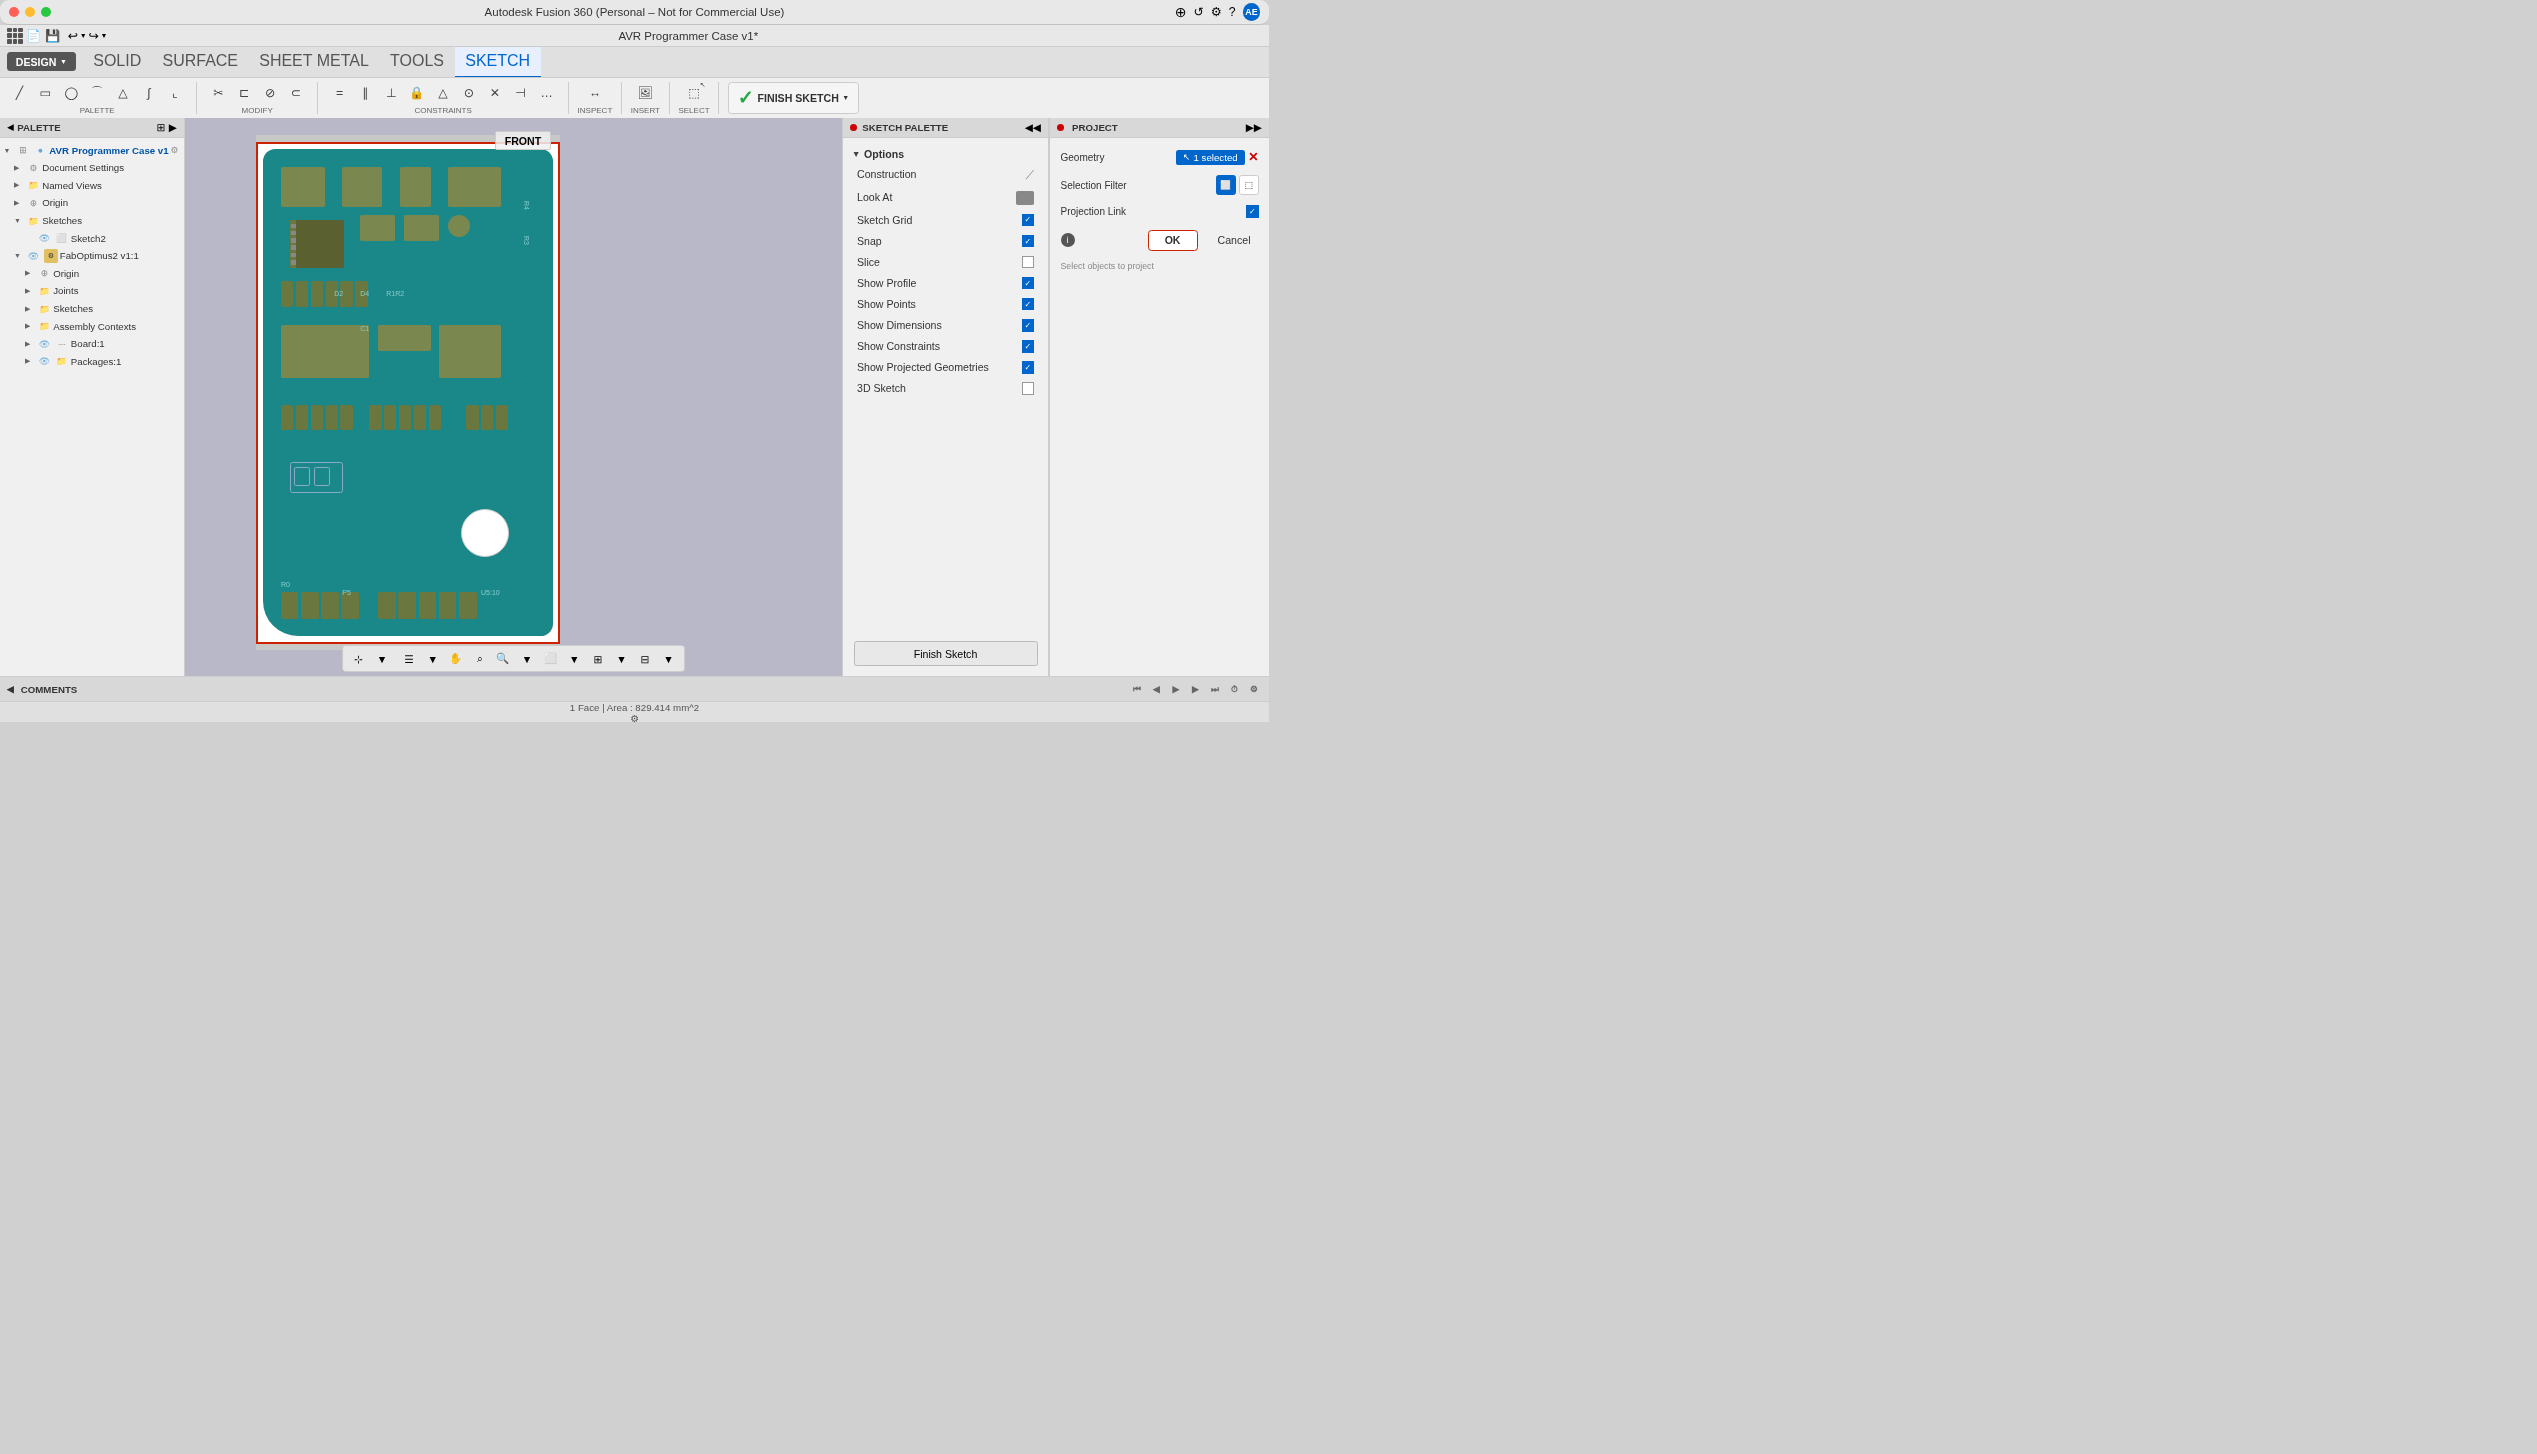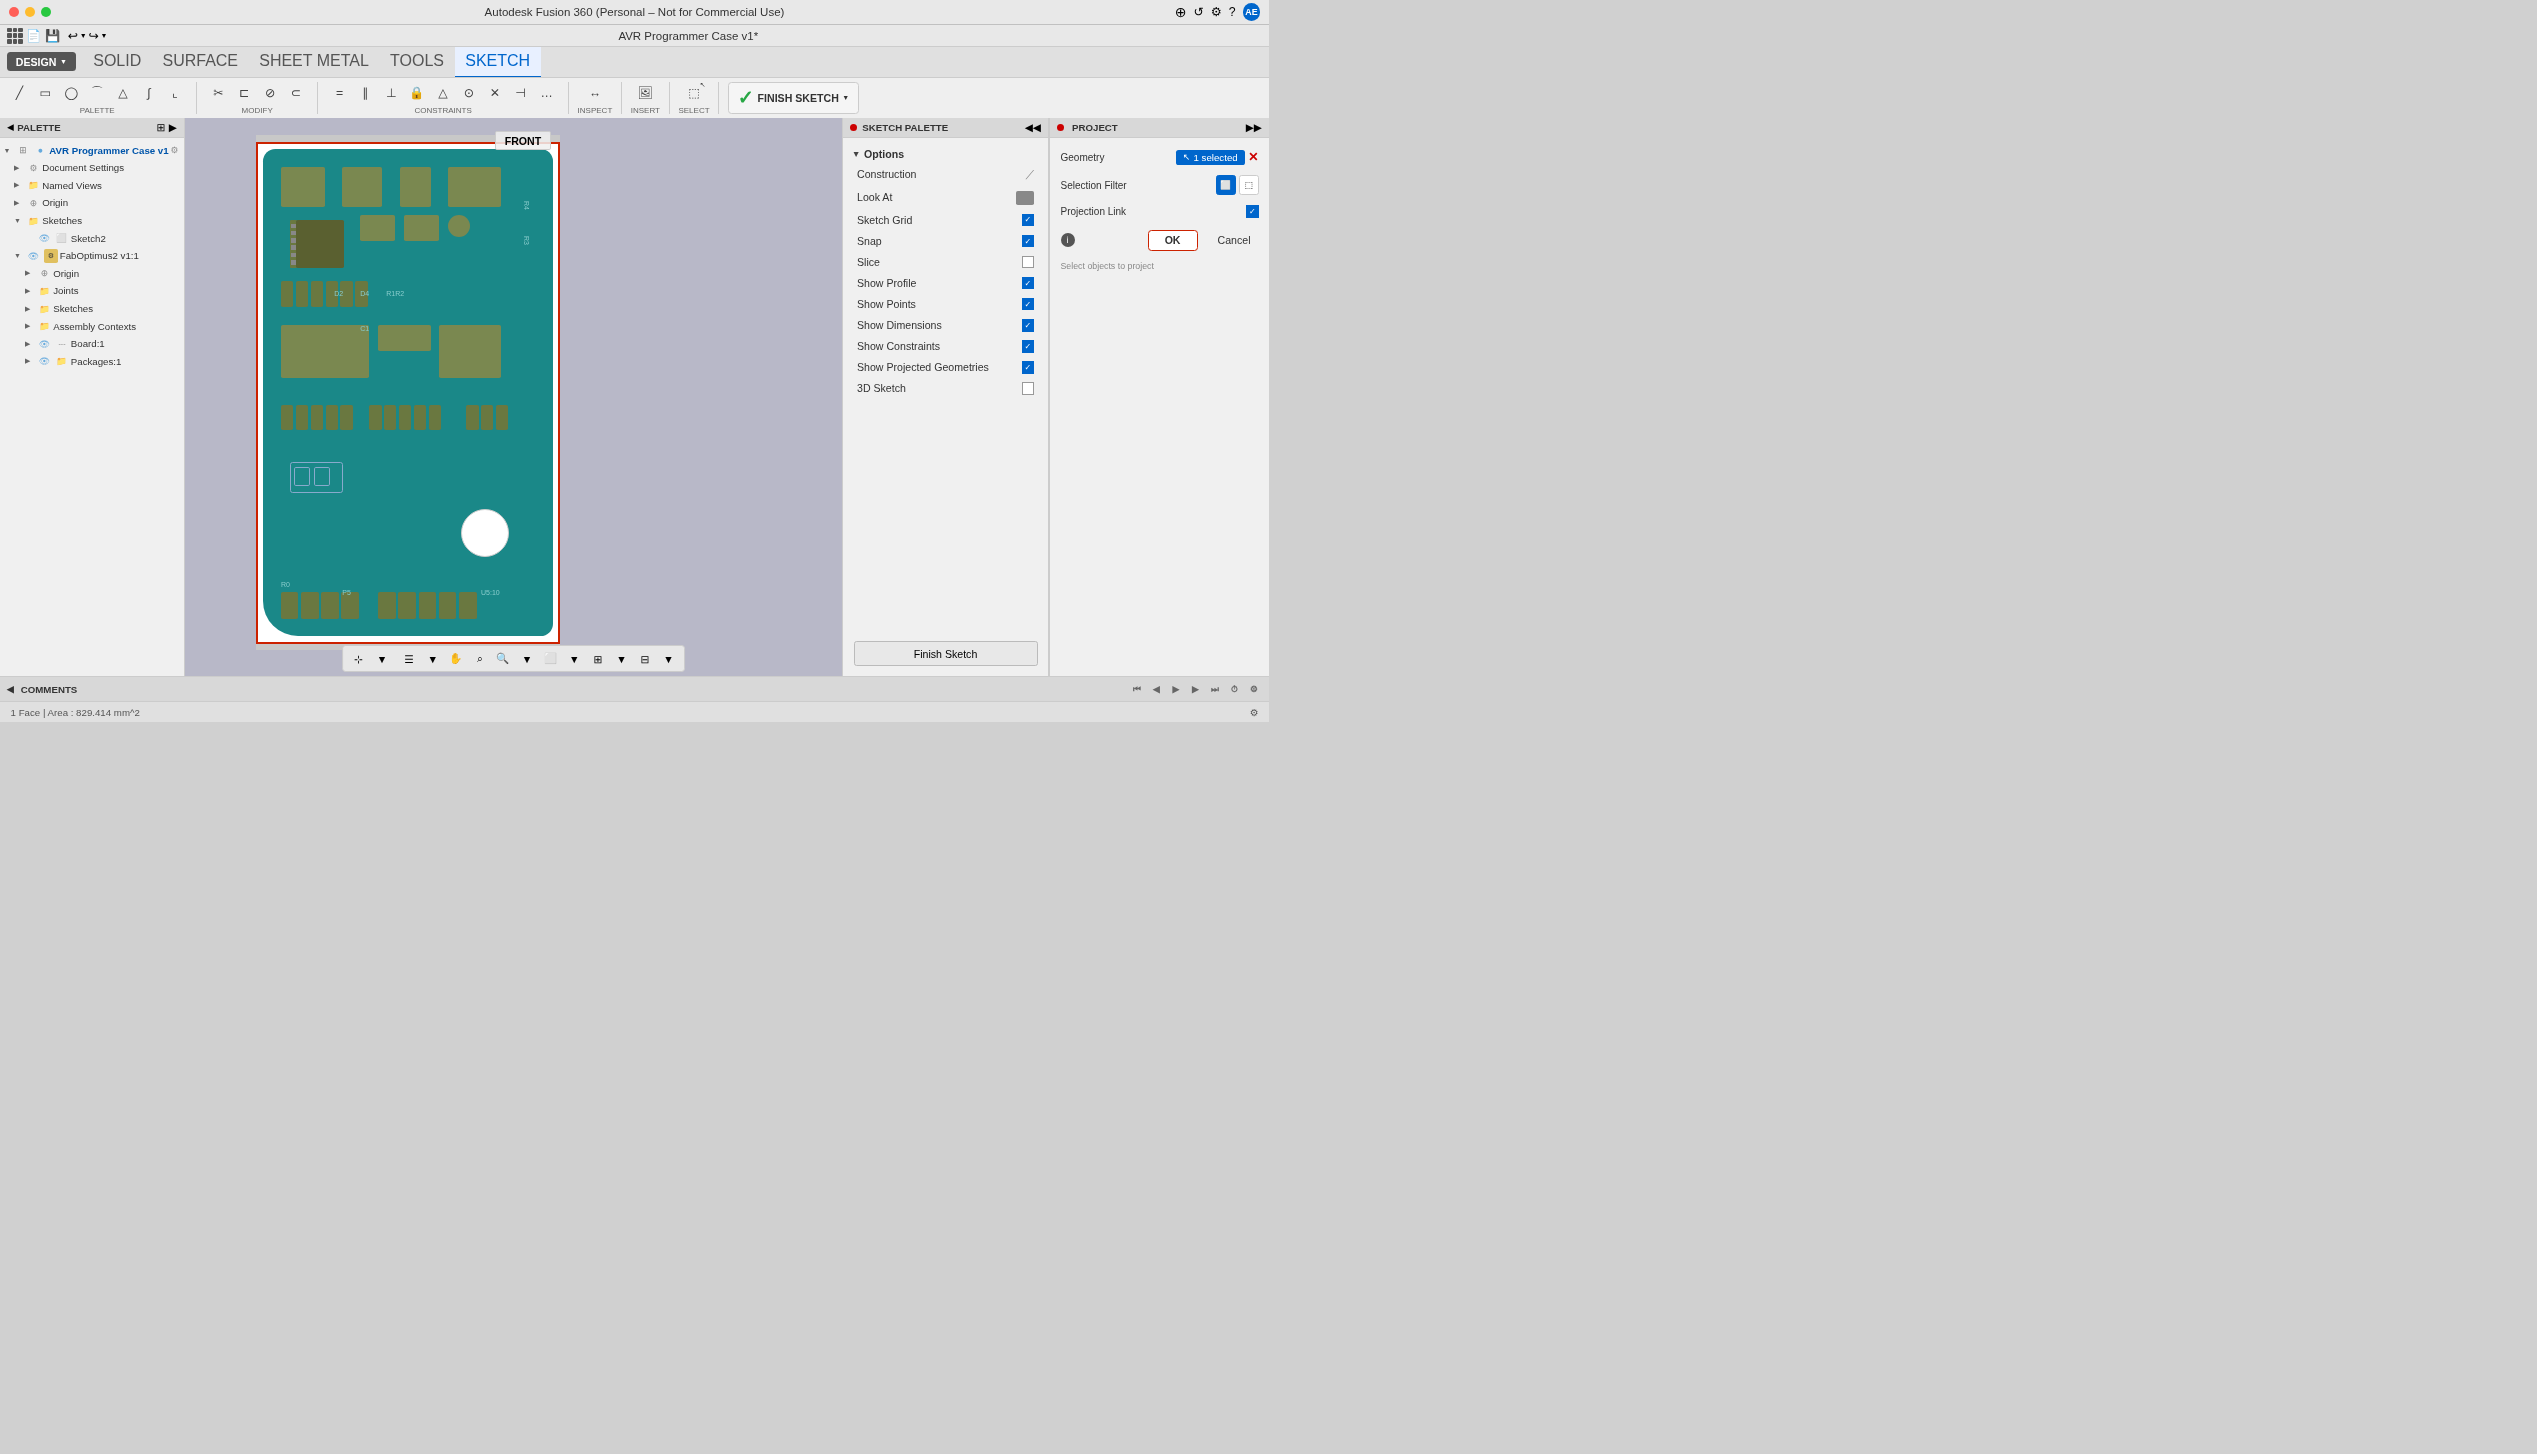--- a/index.html
+++ b/index.html
@@ -1,19 +1,19 @@
 <!DOCTYPE html>
 <html style="font-size:14px"><head>
   <meta charset="utf-8">
   <style>
     * { box-sizing: border-box; margin: 0; padding: 0; }
     body { font-family: -apple-system, BlinkMacSystemFont, 'Segoe UI', sans-serif; font-size: 10.6px; background: #d0d0d0; overflow: hidden; width: 1269px; height: 727px; position: relative; }
 
     
-    #titlebar { background: #e8e8e8; height: 25px; display: flex; align-items: center; justify-content: space-between; padding: 0 8.8px; border-bottom: 0.9px solid #c0c0c0; }
+    #titlebar { background: #e8e8e8; height: 25px; display: flex; align-items: center; justify-content: space-between; padding: 0 8.8px; border-bottom: 0.9px solid #c0c0c0; border-radius: 9px; }
     #titlebar .traffic-lights { display: flex; gap: 5.3px; }
     .tl { width: 10.6px; height: 10.6px; border-radius: 50%; }
     .tl.red { background: #ff5f57; }
     .tl.yellow { background: #febc2e; }
     .tl.green { background: #28c840; }
     #titlebar .title { font-size: 11.5px; color: #333; position: absolute; left: 50%; transform: translateX(-50%); }
     #titlebar .right-controls { display: flex; gap: 7px; align-items: center; }
     .tab-item { padding: 5.3px 10.6px; cursor: pointer; font-size: 16px; font-weight: 500; color: #555; border-bottom: 1.8px solid transparent; }
     .tab-item.active { color: #0066cc; border-bottom: 1.8px solid #0066cc; background: #e8f0ff; }
     .tool-btn { width: 25px; height: 25px; display: flex; align-items: center; justify-content: center; border-radius: 2.6px; cursor: pointer; color: #444; font-size: 12.3px; border: 0.9px solid transparent; }
@@ -76,21 +76,21 @@
     .filter-btn.active { background: #0066cc; color: white; border-color: #0066cc; }
     .proj-checkbox { width: 12.3px; height: 12.3px; border: 0.9px solid #0066cc; background: #0066cc; display: flex; align-items: center; justify-content: center; }
     .proj-checkbox::after { content: '✓'; color: white; font-size: 8px; }
     .info-icon { width: 14px; height: 14px; border-radius: 50%; background: #555; color: white; display: flex; align-items: center; justify-content: center; font-size: 8.8px; cursor: pointer; }
     .proj-ok-btn { background: white; border: 1.8px solid #cc2200; border-radius: 3.5px; padding: 3.5px 16px; cursor: pointer; font-size: 10.6px; font-weight: 600; color: #333; }
     .proj-cancel-btn { background: transparent; border: 0.9px solid transparent; padding: 3.5px 7px; cursor: pointer; font-size: 10.6px; color: #333; }
     .proj-action-row { display: flex; align-items: center; justify-content: space-between; padding: 7px 3.5px; }
     .hint-text { font-size: 8.8px; color: #888; padding: 3.5px; }
 
     
-    #statusbar { height: 21px; background: #e0e0e0; border-top: 0.9px solid #ccc; display: flex; align-items: center; justify-content: space-between; padding: 0 10.6px; font-size: 9.7px; color: #555; }
+    #statusbar { height: 21px; background: #e0e0e0; border-top: 0.9px solid #ccc; display: flex; align-items: center; justify-content: space-between; padding: 0 10.6px; font-size: 9.7px; color: #555; flex-direction: column; }
 
     
     #comments-bar { height: 25px; background: #d8d8d8; border-top: 0.9px solid #ccc; display: flex; align-items: center; padding: 0 7px; gap: 7px; font-size: 9.7px; font-weight: 600; color: #333; }
     #comments-bar .nav-btns { display: flex; gap: 3.5px; margin-left: auto; }
     .nav-btn { width: 16px; height: 16px; display: flex; align-items: center; justify-content: center; font-size: 8.8px; cursor: pointer; color: #666; }
 
     
     .toolbar-section { display: flex; flex-direction: column; align-items: center; }
     .toolbar-section .icons-row { display: flex; gap: 0.9px; }
     .toolbar-section .section-name { font-size: 8px; color: #666; padding-top: 0.9px; }

